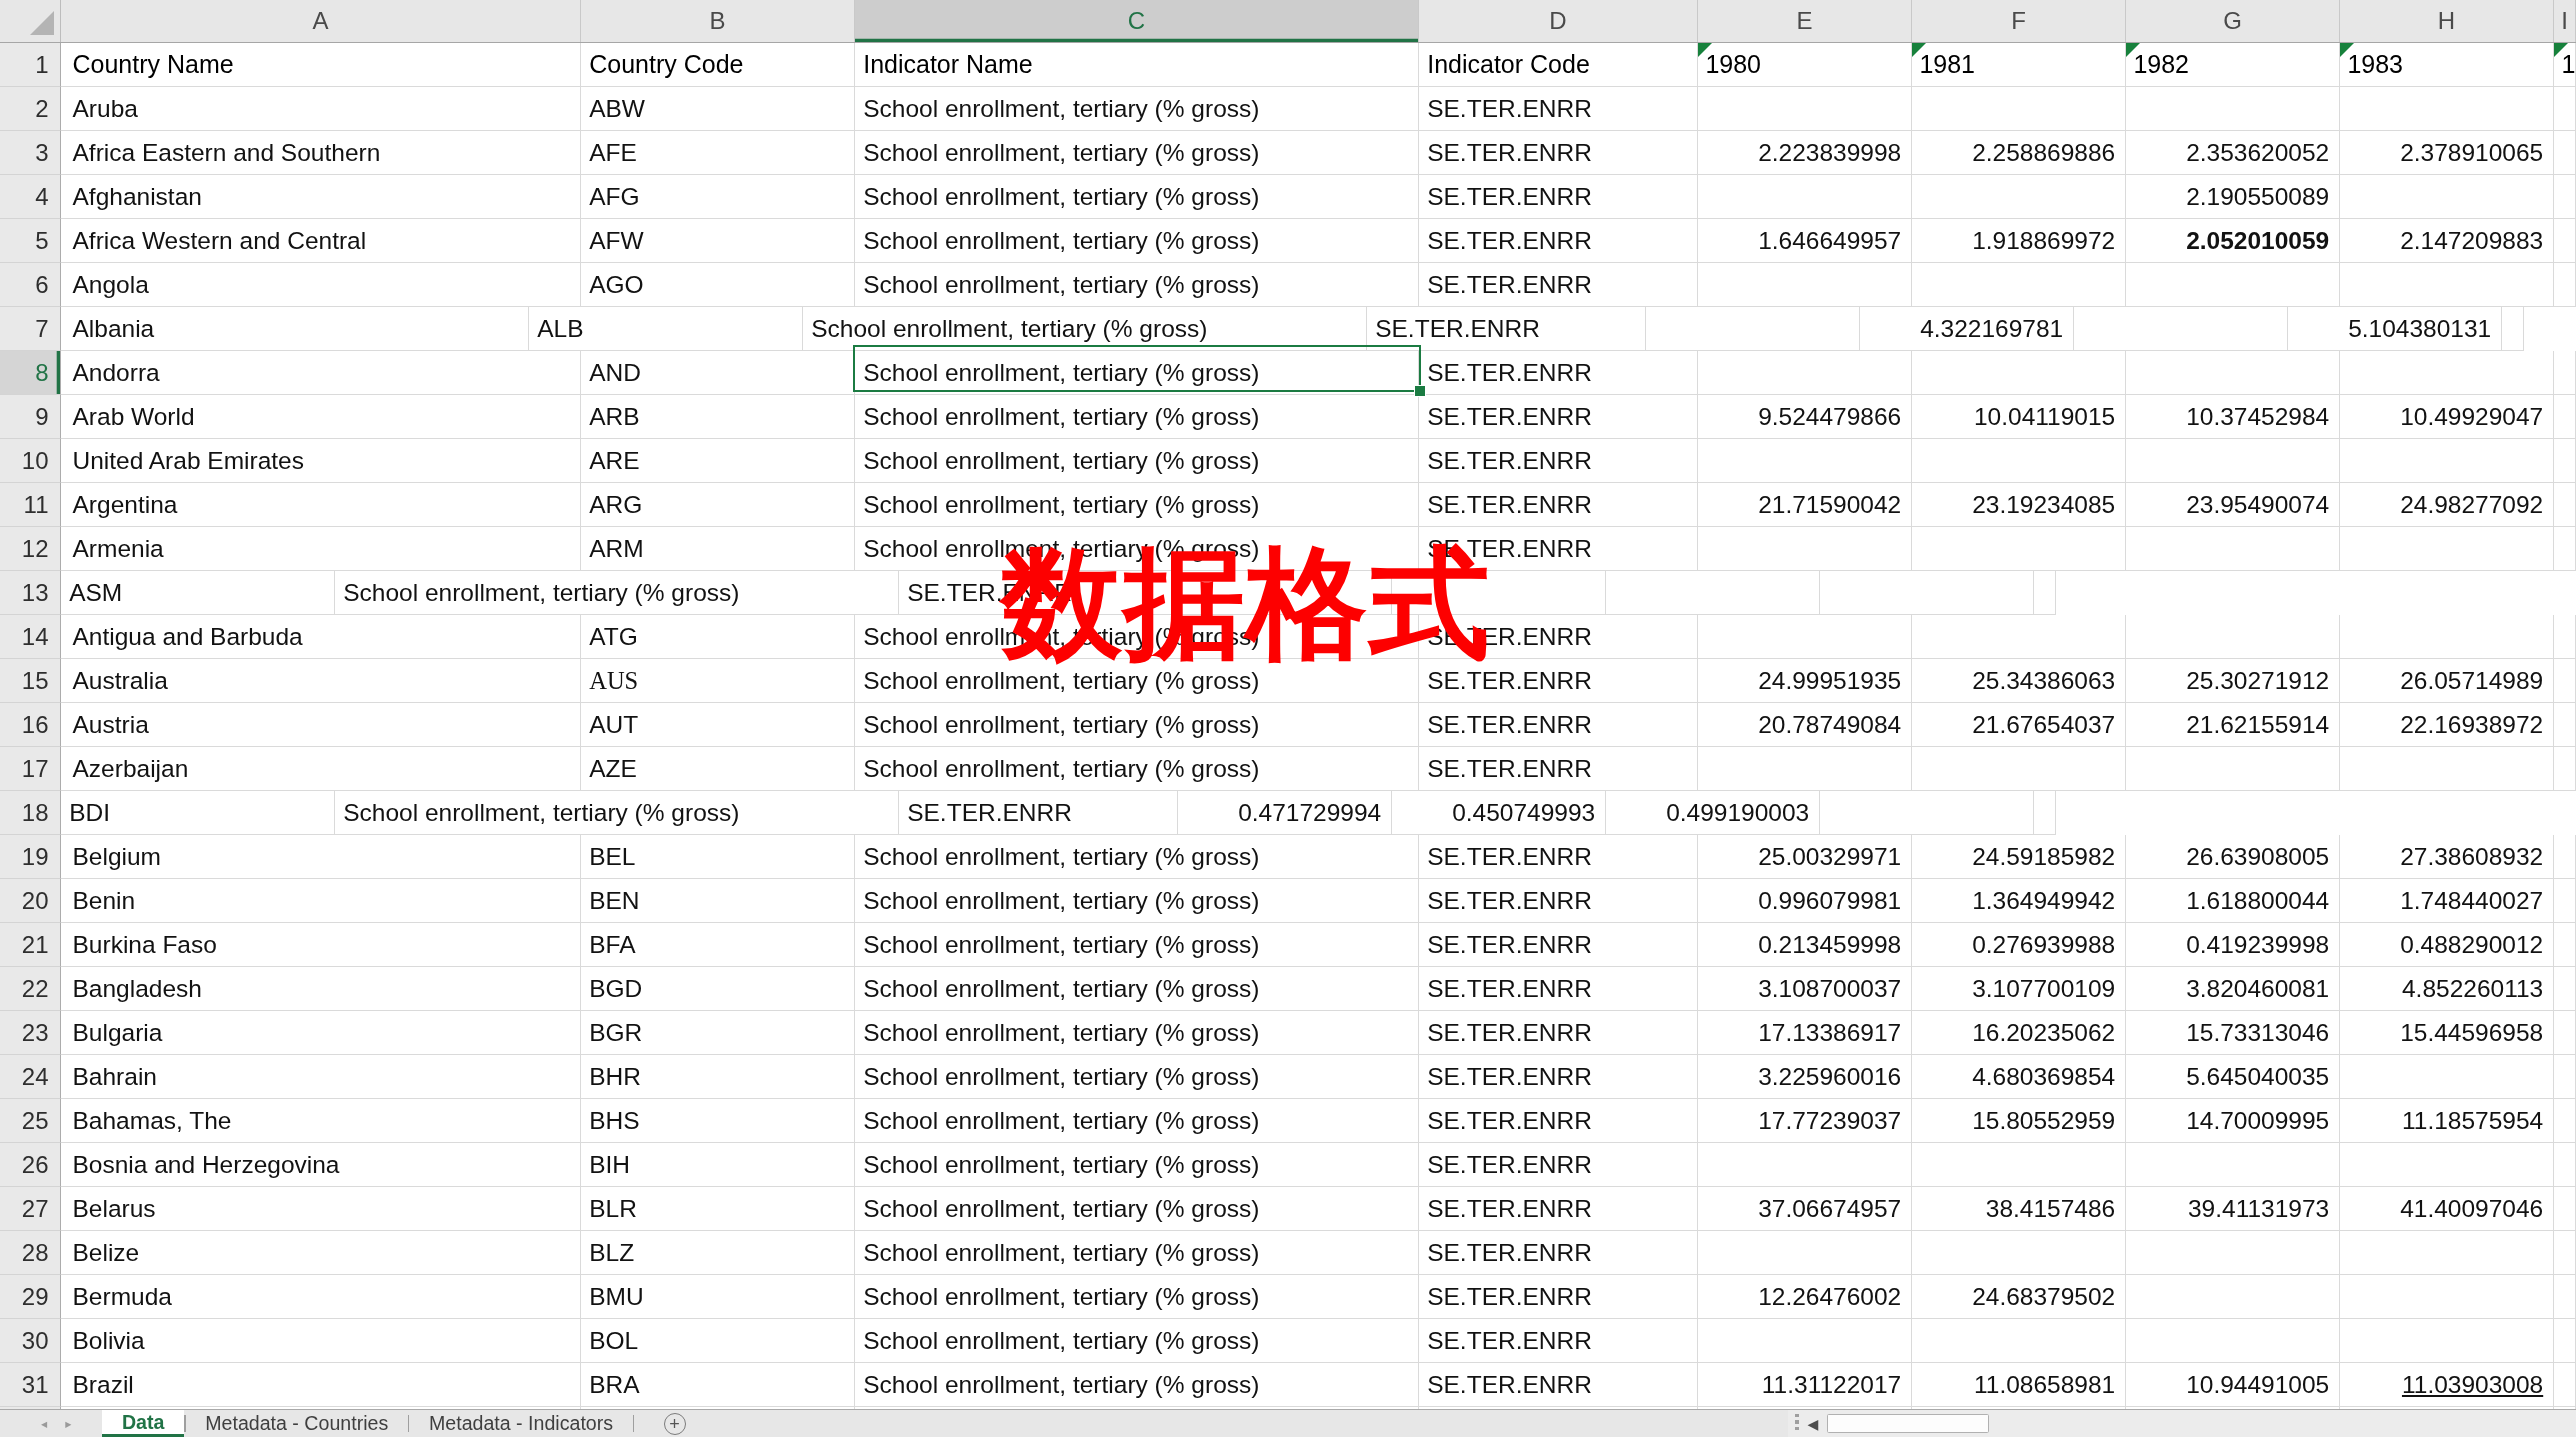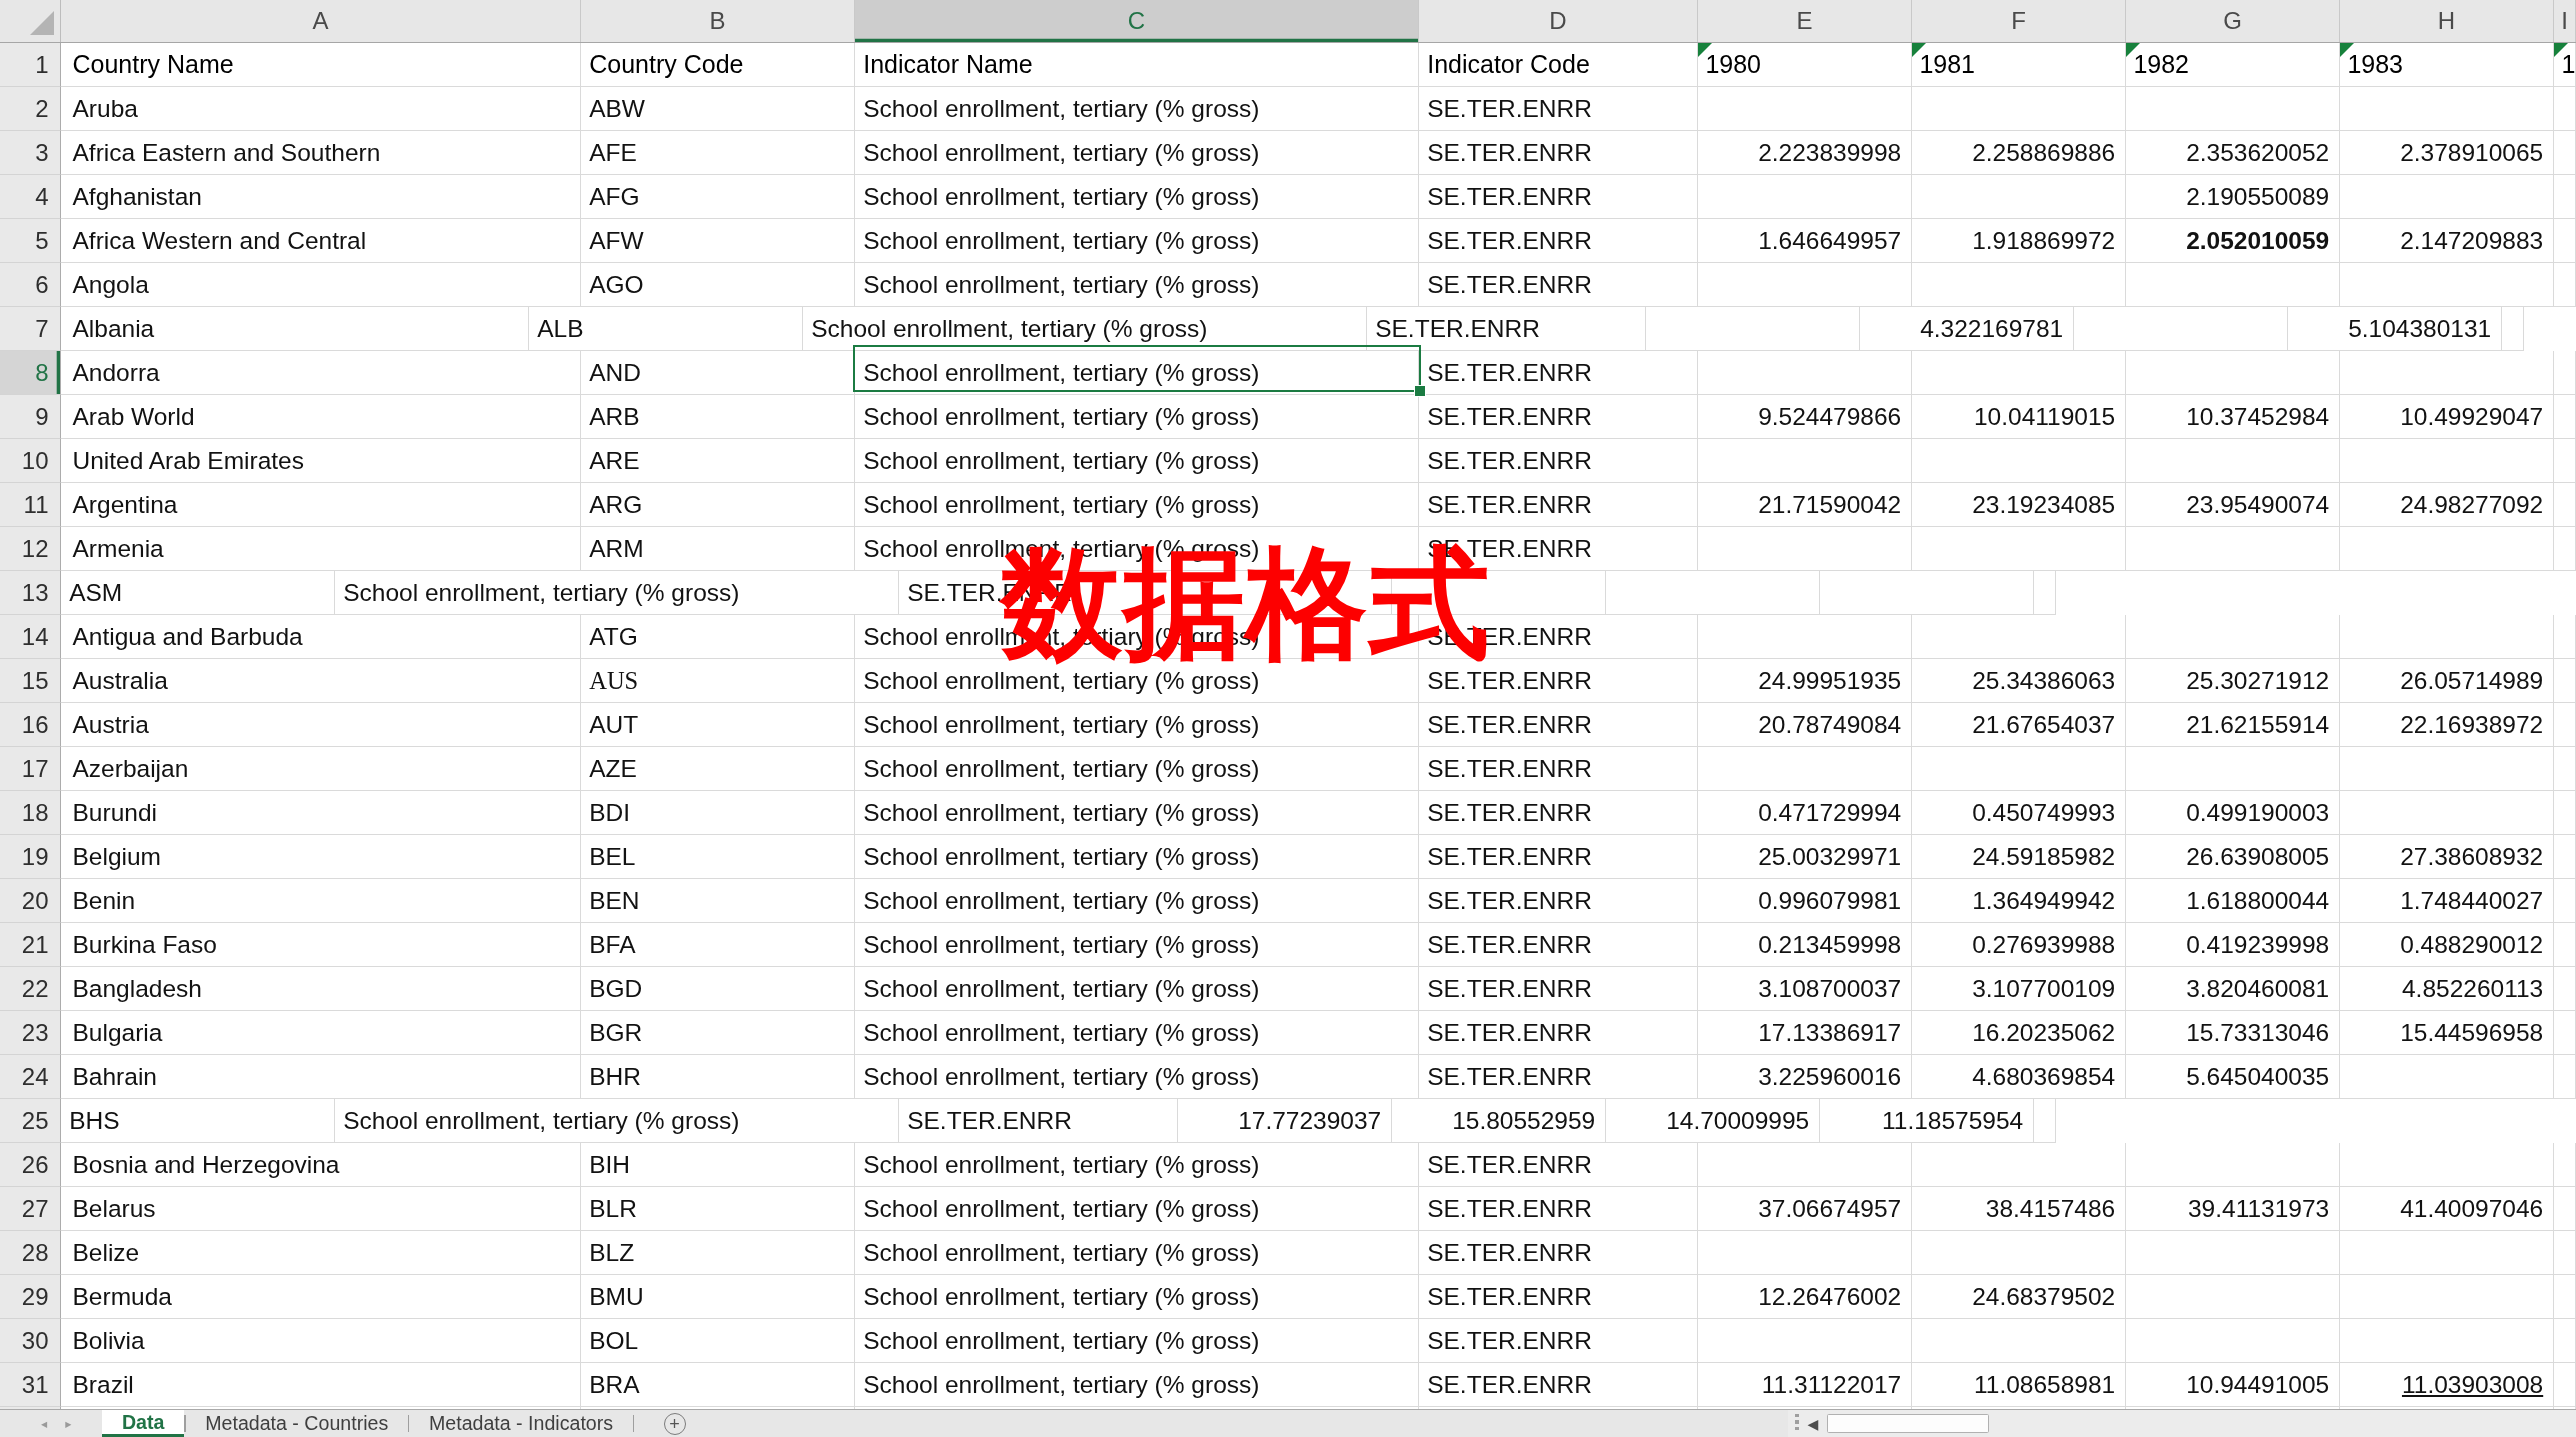--- a/index.html
+++ b/index.html
@@ -271,21 +271,20 @@
         <div class="cell" style="width: 564px;">School enrollment, tertiary (% gross)</div>
         <div class="cell" style="width: 279px;">SE.TER.ENRR</div>
         <div class="cell num" style="width: 214px;"></div>
         <div class="cell num" style="width: 214px;"></div>
         <div class="cell num" style="width: 214px;"></div>
         <div class="cell num" style="width: 214px;"></div>
         <div class="cell" style="width: 22px;"></div>
       </div>
       <div class="row">
         <div class="gut">18</div>
-        <div class="cell first" style="width: 520px;">Burundi</div>
         <div class="cell" style="width: 274px;">BDI</div>
         <div class="cell" style="width: 564px;">School enrollment, tertiary (% gross)</div>
         <div class="cell" style="width: 279px;">SE.TER.ENRR</div>
         <div class="cell num" style="width: 214px;">0.471729994</div>
         <div class="cell num" style="width: 214px;">0.450749993</div>
         <div class="cell num" style="width: 214px;">0.499190003</div>
         <div class="cell num" style="width: 214px;"></div>
         <div class="cell" style="width: 22px;"></div>
       </div>
       <div class="row">
@@ -355,20 +354,21 @@
         <div class="cell" style="width: 564px;">School enrollment, tertiary (% gross)</div>
         <div class="cell" style="width: 279px;">SE.TER.ENRR</div>
         <div class="cell num" style="width: 214px;">3.225960016</div>
         <div class="cell num" style="width: 214px;">4.680369854</div>
         <div class="cell num" style="width: 214px;">5.645040035</div>
         <div class="cell num" style="width: 214px;"></div>
         <div class="cell" style="width: 22px;"></div>
       </div>
       <div class="row">
         <div class="gut">25</div>
+        <div class="cell first" style="width: 520px;">Bahamas, The</div>
         <div class="cell" style="width: 274px;">BHS</div>
         <div class="cell" style="width: 564px;">School enrollment, tertiary (% gross)</div>
         <div class="cell" style="width: 279px;">SE.TER.ENRR</div>
         <div class="cell num" style="width: 214px;">17.77239037</div>
         <div class="cell num" style="width: 214px;">15.80552959</div>
         <div class="cell num" style="width: 214px;">14.70009995</div>
         <div class="cell num" style="width: 214px;">11.18575954</div>
         <div class="cell" style="width: 22px;"></div>
       </div>
       <div class="row">

